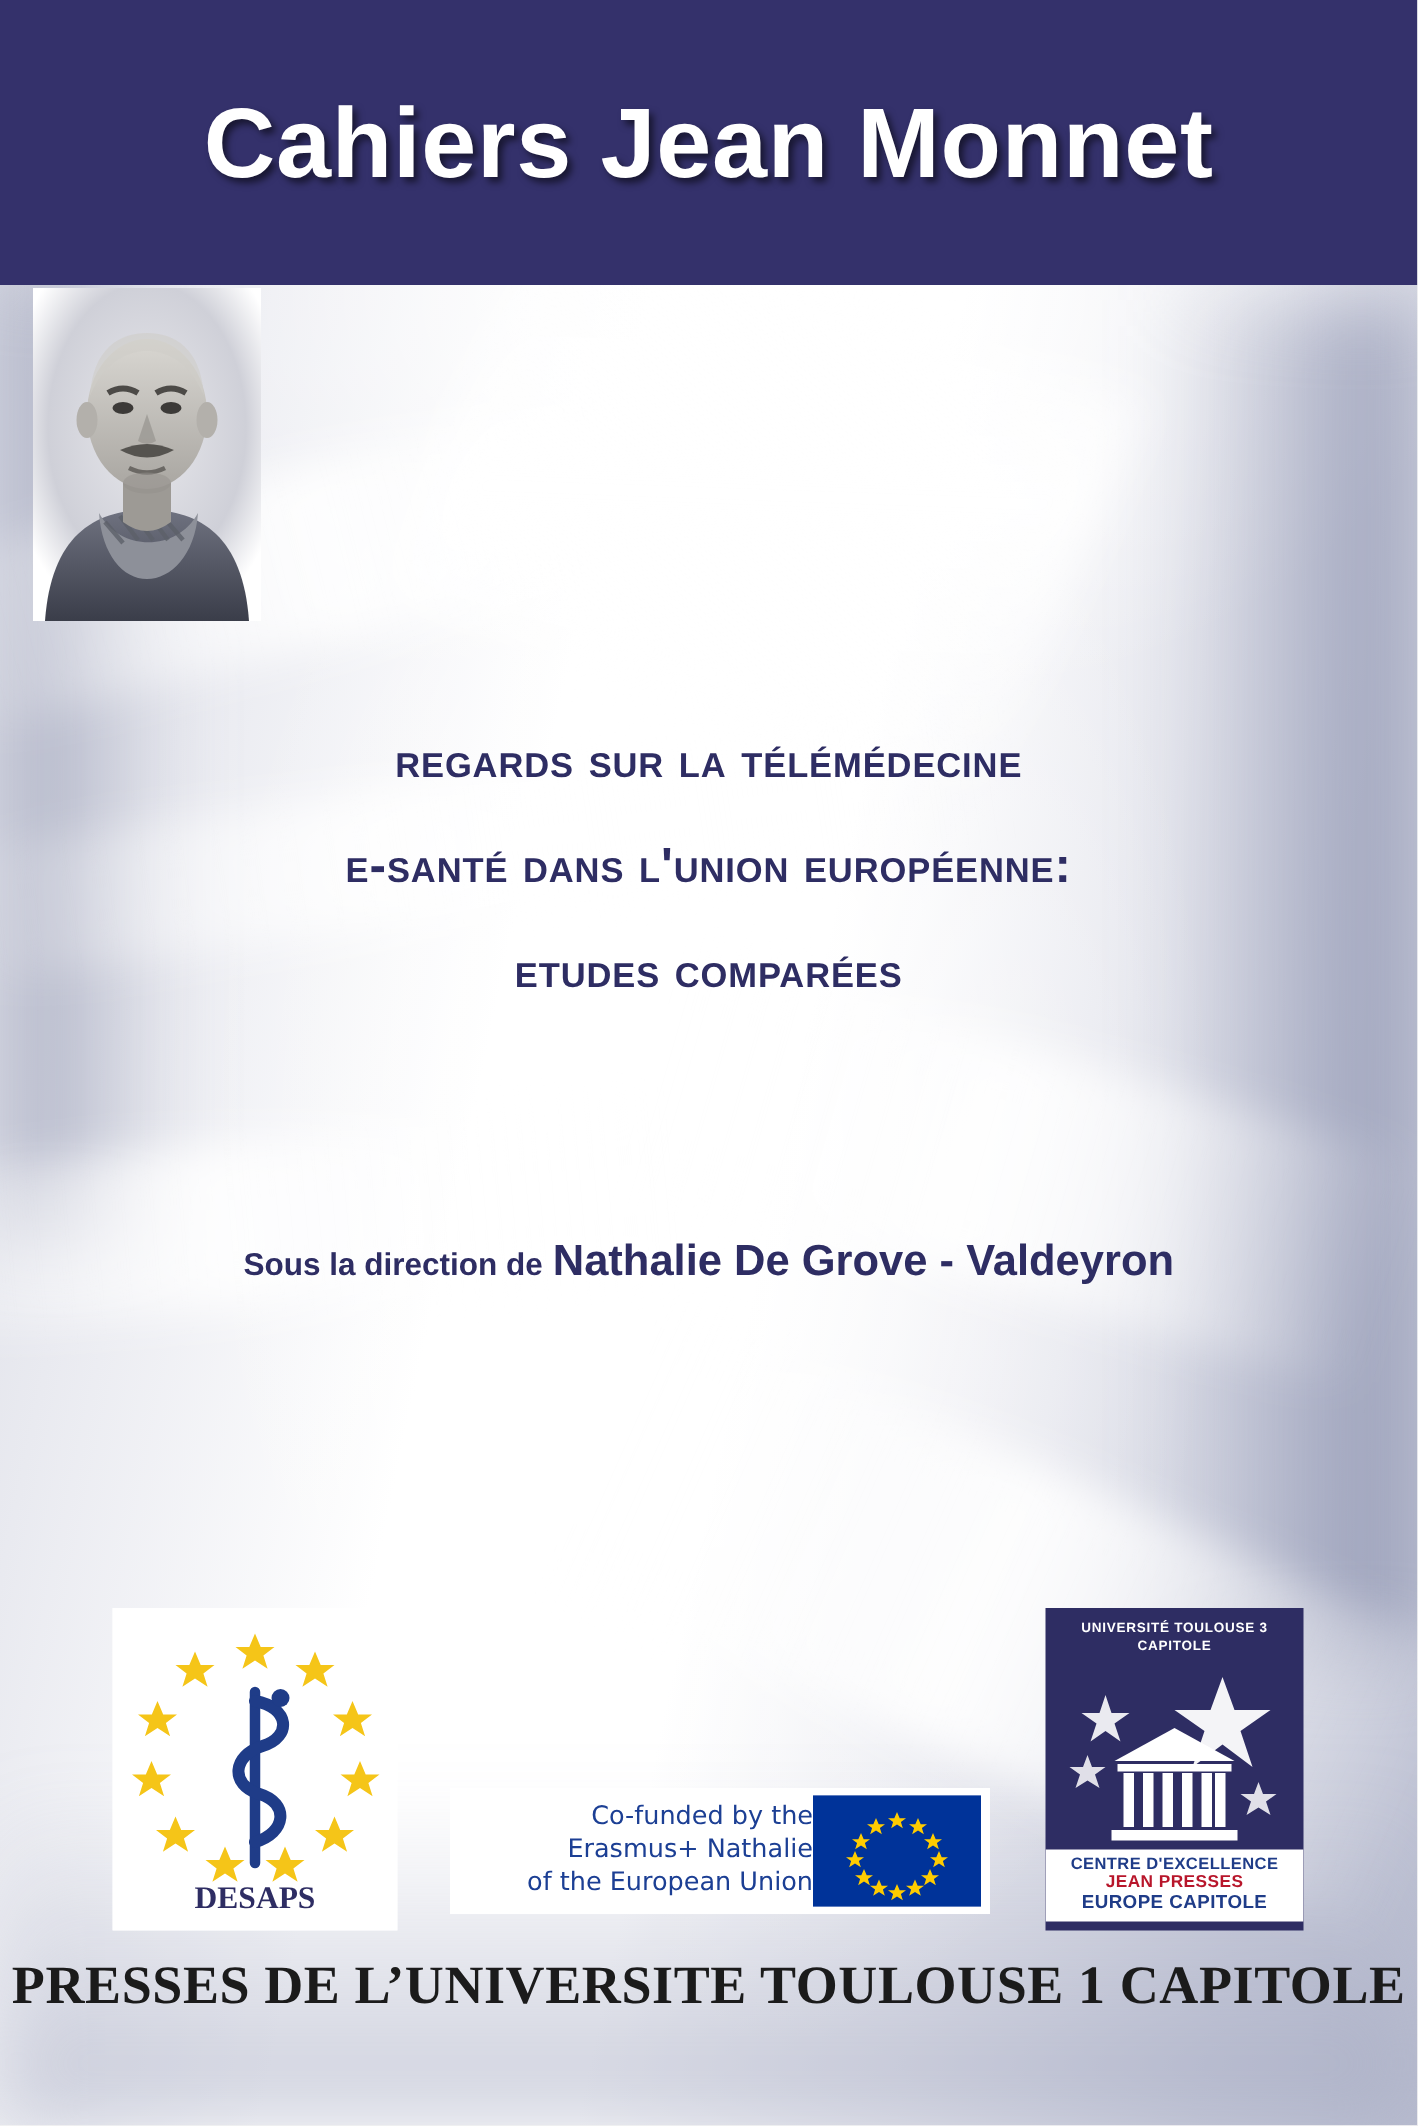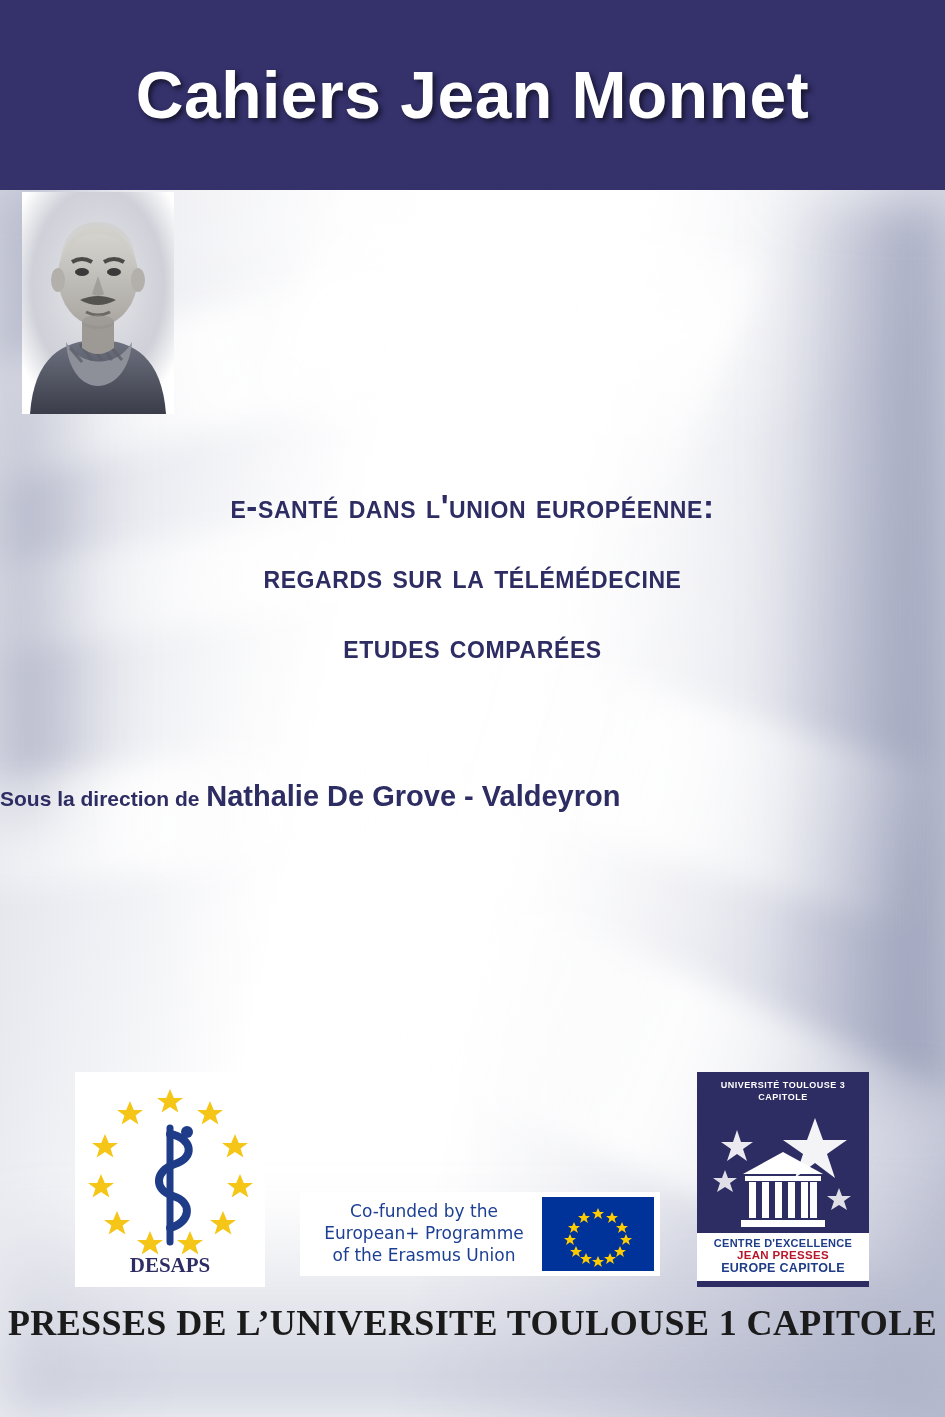--- a/index.html
+++ b/index.html
@@ -104,23 +104,23 @@
     letter-spacing: 0.6px;
     line-height: 1.0;
     margin-bottom: 37px;
     font-family: "Liberation Sans", sans-serif;
   }
   .title-line:last-child { margin-bottom: 0; }
 
   .editor {
     position: absolute;
     left: 0;
-    top: 780px;
-    width: 945px;
-    text-align: left;
+    top: 825px;
+    width: 945px;
+    text-align: center;
     color: #2e2d63;
     font-size: 24px;
     font-weight: bold;
     z-index: 4;
   }
   .editor .small { font-size: 21px; }
   .editor .big { font-size: 29px; }
 
   .preface {
     position: absolute;
@@ -160,21 +160,21 @@
     height: 84px;
     background: #ffffff;
     display: flex;
     align-items: center;
   }
   .erasmus-text {
     flex: 1;
     color: #1c3f94;
     font-size: 17px;
     line-height: 1.28;
-    text-align: center;
+    text-align: right;
     padding-left: 6px;
     font-family: "DejaVu Sans", sans-serif;
   }
   .eu-flag {
     width: 112px;
     height: 74px;
     background: #003399;
     margin-right: 6px;
     position: relative;
   }
@@ -287,22 +287,22 @@
 
       <path d="M64 120 Q76 126 88 120" stroke="#6b6864" stroke-width="3" fill="none"></path>
 
       <ellipse cx="76" cy="130" rx="16" ry="7" fill="#93908b" opacity="0.5"></ellipse>
 
       <rect width="152" height="222" fill="none"></rect>
     </svg>
   </div>
 
   <div class="title-block">
+    <div class="title-line">regards sur la télémédecine</div>
     <div class="title-line">E-santé dans l'Union européenne:</div>
-    <div class="title-line">regards sur la télémédecine</div>
     <div class="title-line">Etudes comparées</div>
   </div>
 
   <div class="editor">
     <span class="small">Sous la direction de</span>
     <span class="big">Nathalie De Grove - Valdeyron</span>
   </div>
 
 
   <div class="logos">
@@ -351,22 +351,22 @@
           <path d="M95 62 C118 66 120 86 100 92 C80 98 78 118 98 124 C118 130 116 150 95 156" stroke="#1f3c88" stroke-width="8" fill="none" stroke-linecap="round"></path>
           <circle cx="112" cy="60" r="6" fill="#1f3c88"></circle>
         </g>
         <text x="95" y="200" text-anchor="middle" font-family="Liberation Serif, serif" font-size="21" font-weight="bold" fill="#2e2d63">DESAPS</text>
       </svg>
     </div>
 
     <div class="logo-erasmus">
       <div class="erasmus-text">
         <div>Co-funded by the</div>
-        <div>European+ Programme</div>
-        <div>of the Erasmus Union</div>
+        <div>Erasmus+ Nathalie</div>
+        <div>of the European Union</div>
       </div>
       <div class="eu-flag">
         <svg width="112" height="74" viewBox="0 0 112 74" xmlns="http://www.w3.org/2000/svg">
           <rect width="112" height="74" fill="#003399"></rect>
           <g fill="#ffcc00">
             <g transform="translate(56,17)">
                 <polygon points="0,-6 1.8,-1.9 6,-1.9 2.6,0.7 3.9,4.9 0,2.3 -3.9,4.9 -2.6,0.7 -6,-1.9 -1.8,-1.9"></polygon>
               </g>
             <g transform="translate(70,21)">
                 <polygon points="0,-6 1.8,-1.9 6,-1.9 2.6,0.7 3.9,4.9 0,2.3 -3.9,4.9 -2.6,0.7 -6,-1.9 -1.8,-1.9"></polygon>

